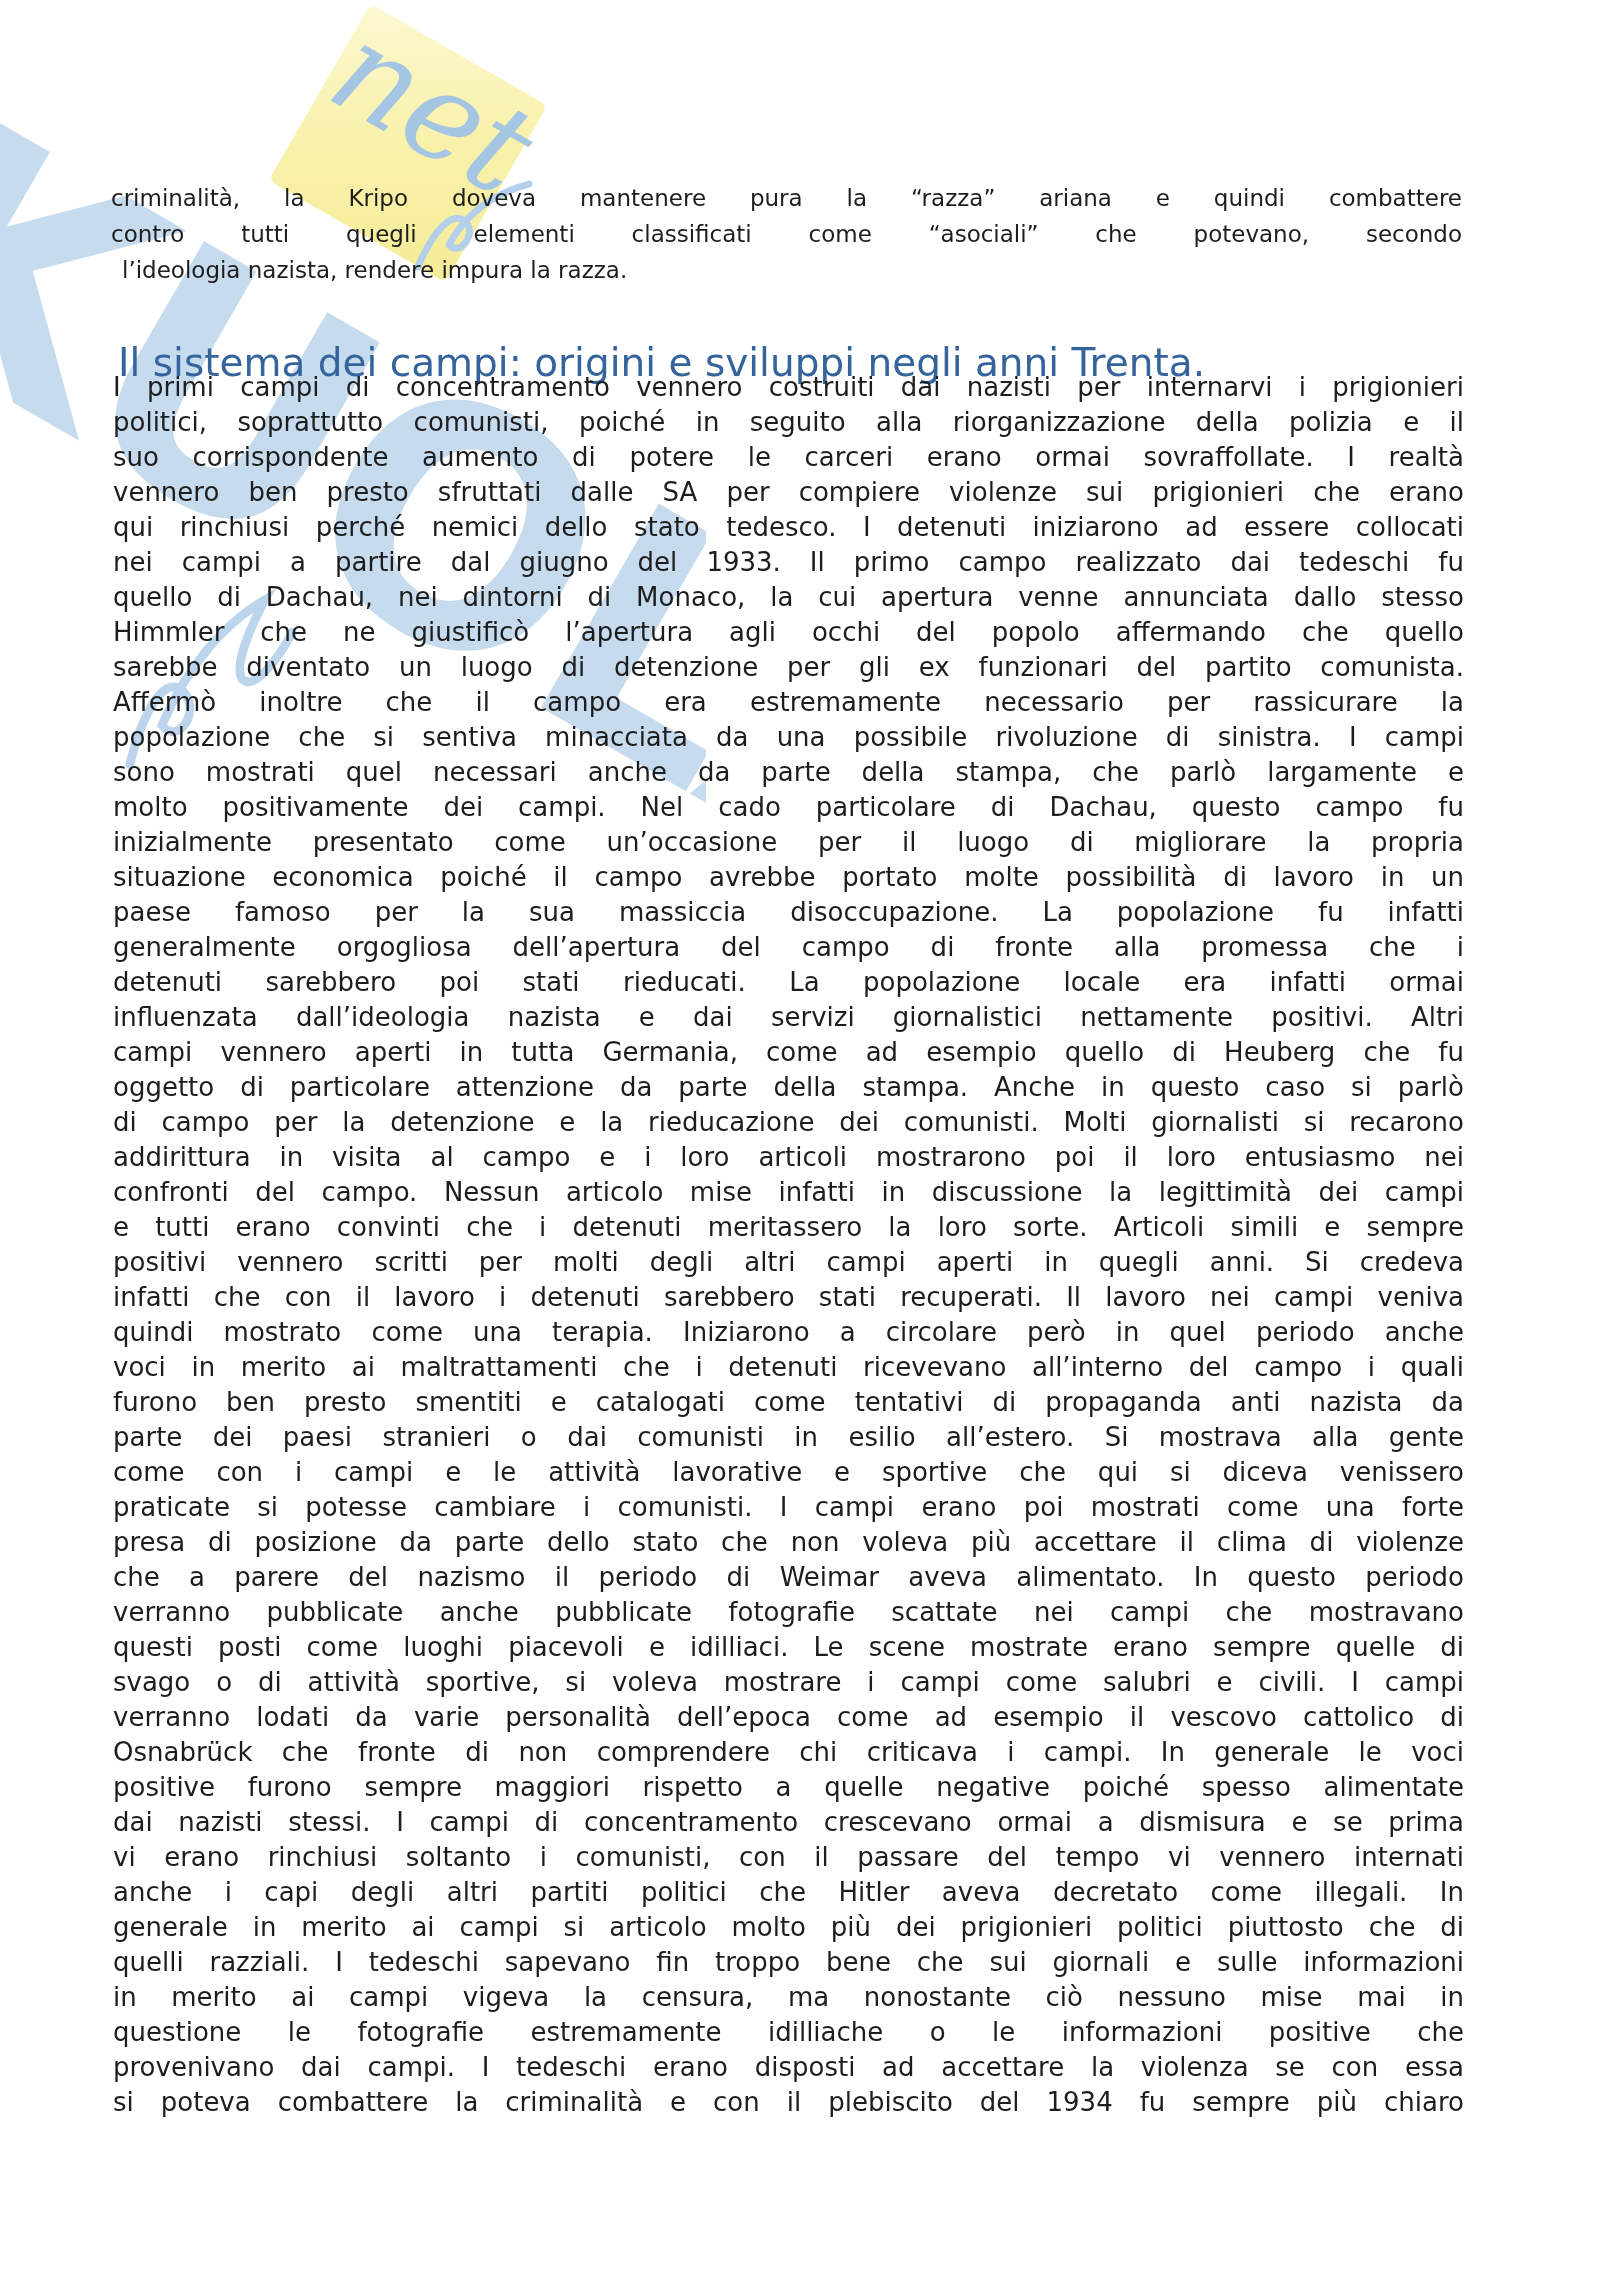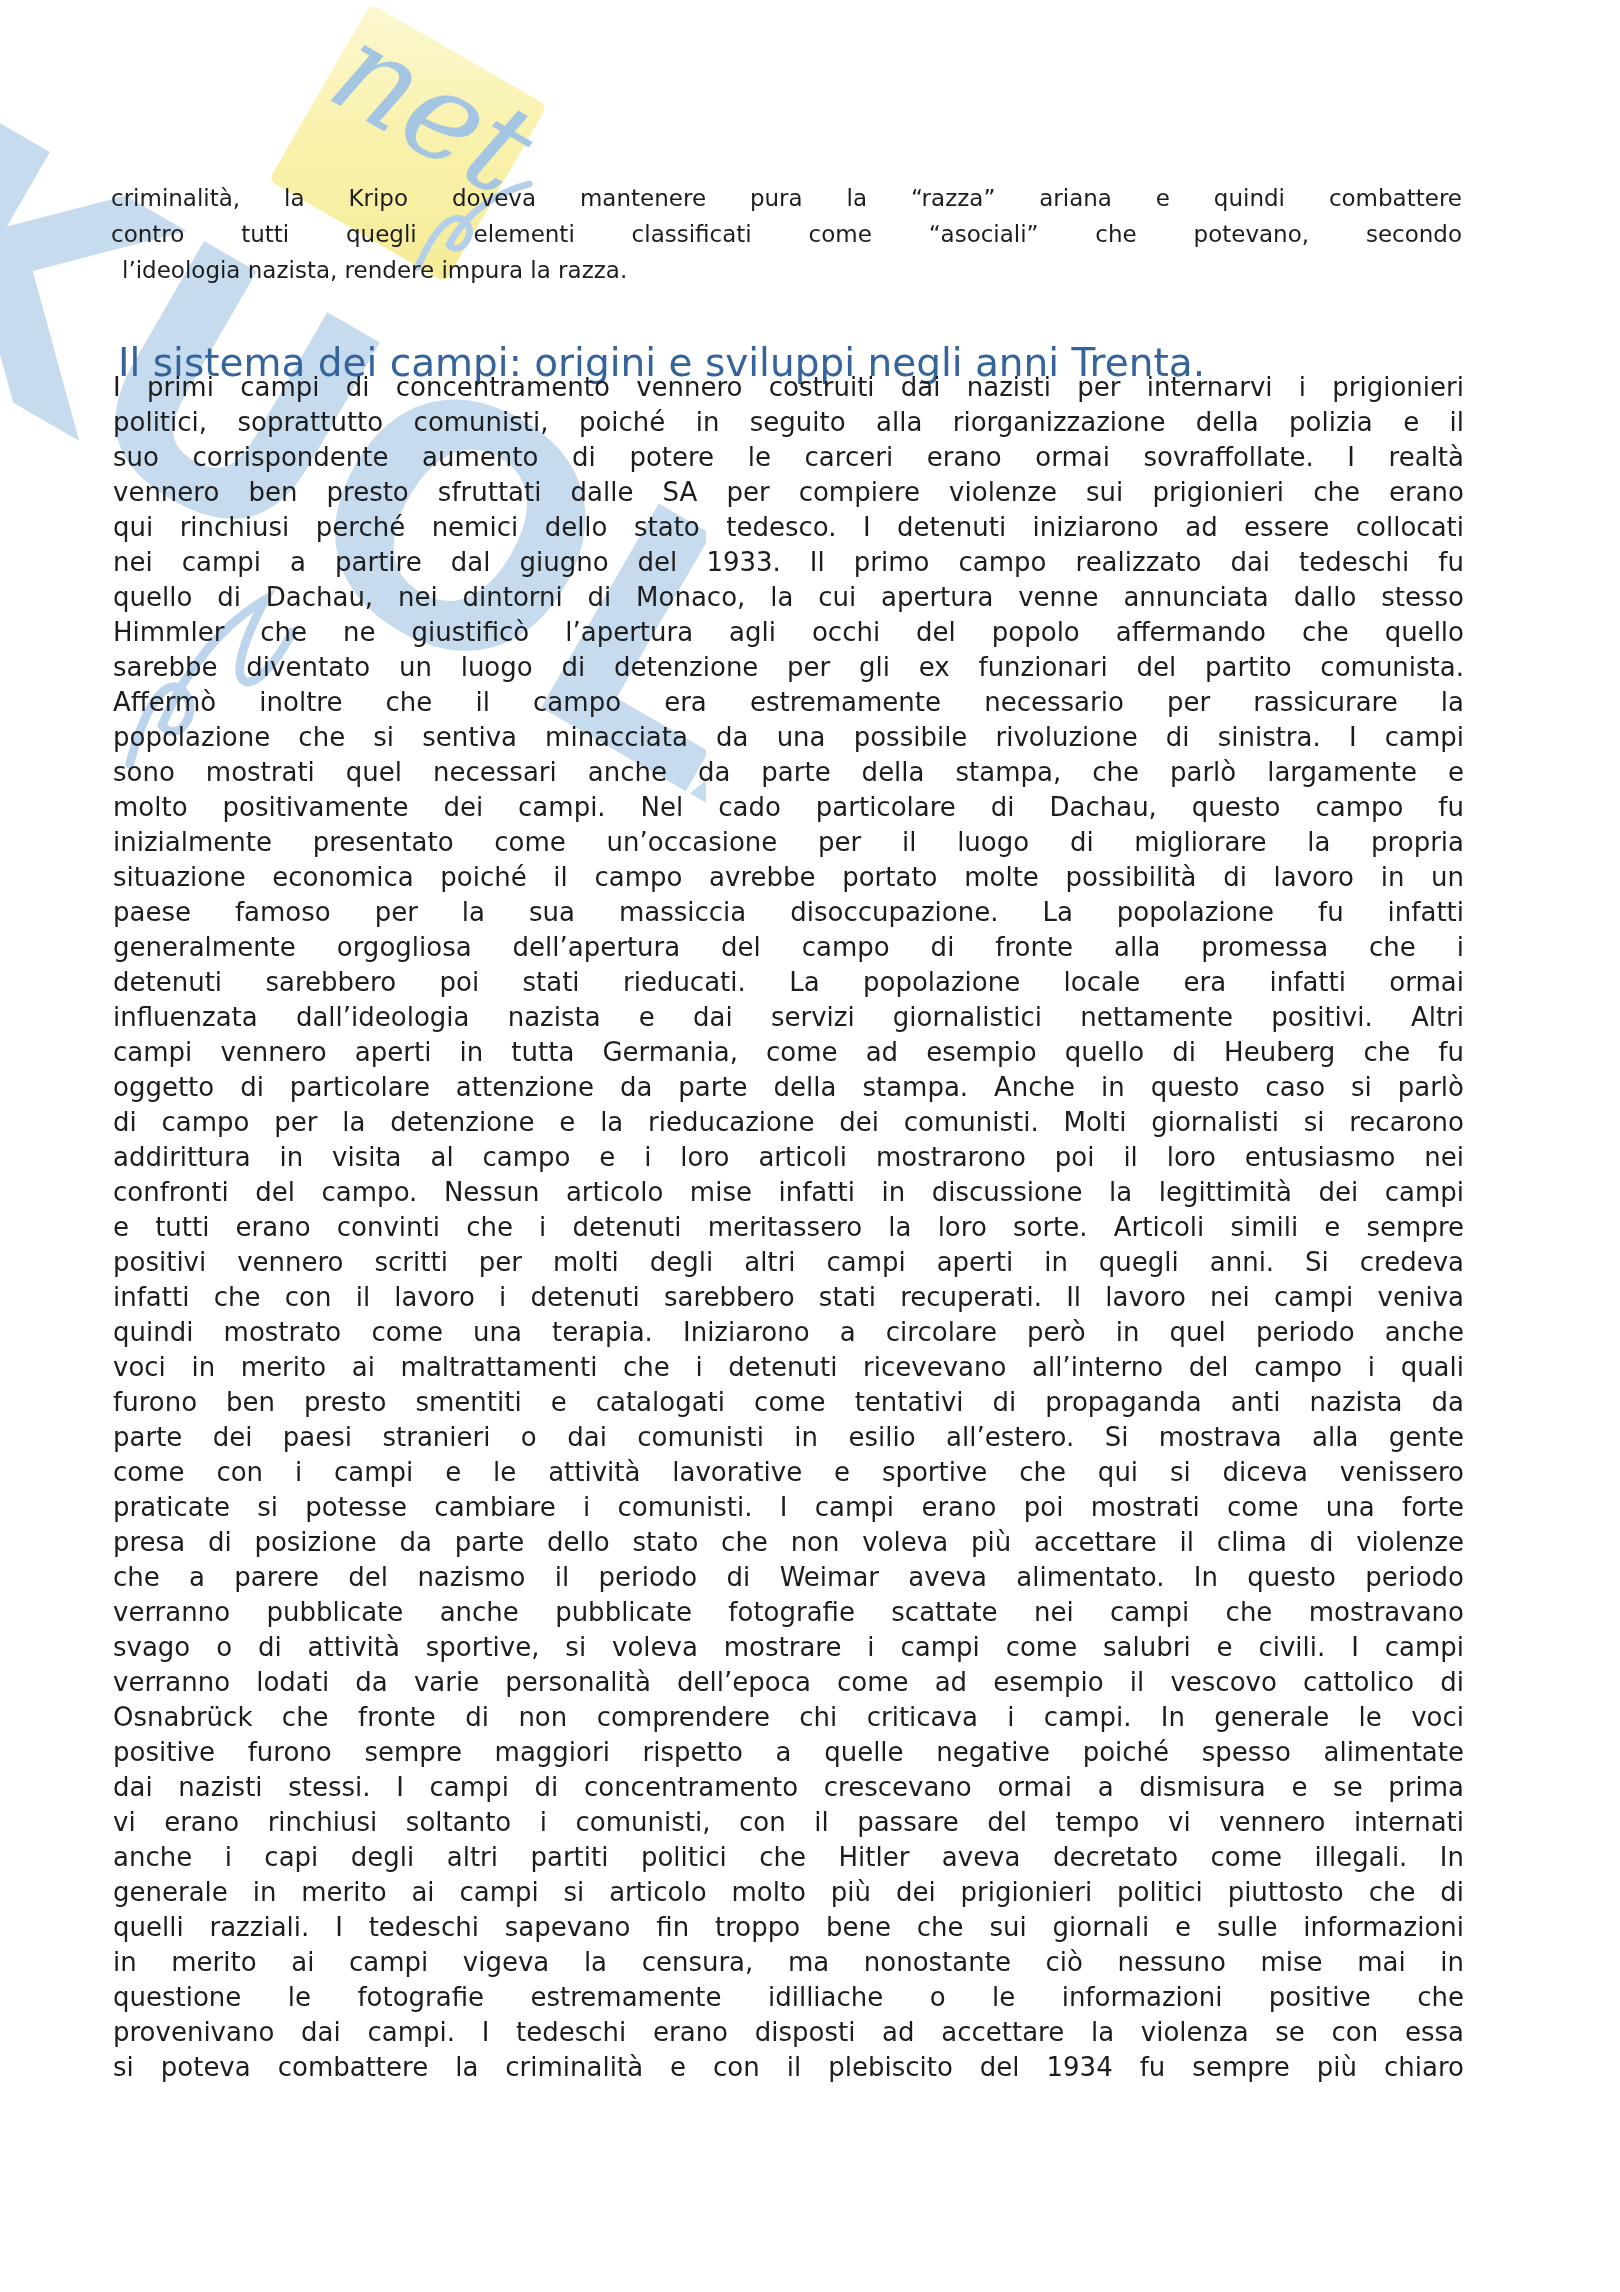--- a/index.html
+++ b/index.html
@@ -160,20 +160,21 @@
       <div class="line">infatti che con il lavoro i detenuti sarebbero stati recuperati. Il lavoro nei campi veniva</div>
       <div class="line">quindi mostrato come una terapia. Iniziarono a circolare però in quel periodo anche</div>
       <div class="line">voci in merito ai maltrattamenti che i detenuti ricevevano all’interno del campo i quali</div>
       <div class="line">furono ben presto smentiti e catalogati come tentativi di propaganda anti nazista da</div>
       <div class="line">parte dei paesi stranieri o dai comunisti in esilio all’estero. Si mostrava alla gente</div>
       <div class="line">come con i campi e le attività lavorative e sportive che qui si diceva venissero</div>
       <div class="line">praticate si potesse cambiare i comunisti. I campi erano poi mostrati come una forte</div>
       <div class="line">presa di posizione da parte dello stato che non voleva più accettare il clima di violenze</div>
       <div class="line">che a parere del nazismo il periodo di Weimar aveva alimentato. In questo periodo</div>
       <div class="line">verranno pubblicate anche pubblicate fotografie scattate nei campi che mostravano</div>
+      <div class="line">questi posti come luoghi piacevoli e idilliaci. Le scene mostrate erano sempre quelle di</div>
       <div class="line">svago o di attività sportive, si voleva mostrare i campi come salubri e civili. I campi</div>
       <div class="line">verranno lodati da varie personalità dell’epoca come ad esempio il vescovo cattolico di</div>
       <div class="line">Osnabrück che fronte di non comprendere chi criticava i campi. In generale le voci</div>
       <div class="line">positive furono sempre maggiori rispetto a quelle negative poiché spesso alimentate</div>
       <div class="line">dai nazisti stessi. I campi di concentramento crescevano ormai a dismisura e se prima</div>
       <div class="line">vi erano rinchiusi soltanto i comunisti, con il passare del tempo vi vennero internati</div>
       <div class="line">anche i capi degli altri partiti politici che Hitler aveva decretato come illegali. In</div>
       <div class="line">generale in merito ai campi si articolo molto più dei prigionieri politici piuttosto che di</div>
       <div class="line">quelli razziali. I tedeschi sapevano fin troppo bene che sui giornali e sulle informazioni</div>
       <div class="line">in merito ai campi vigeva la censura, ma nonostante ciò nessuno mise mai in</div>

